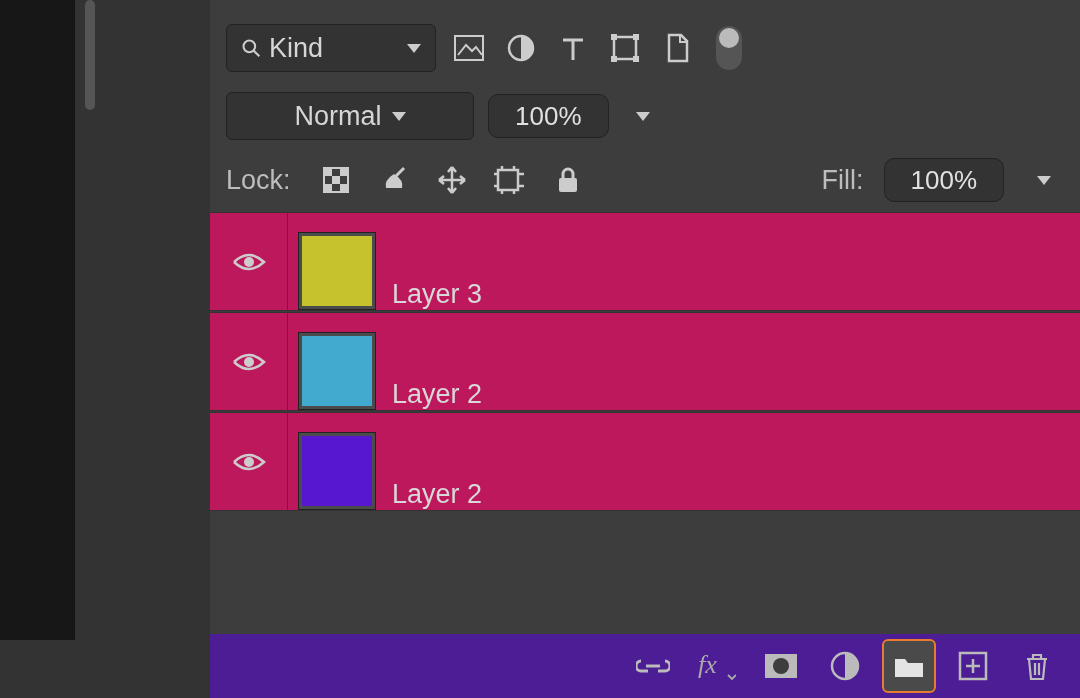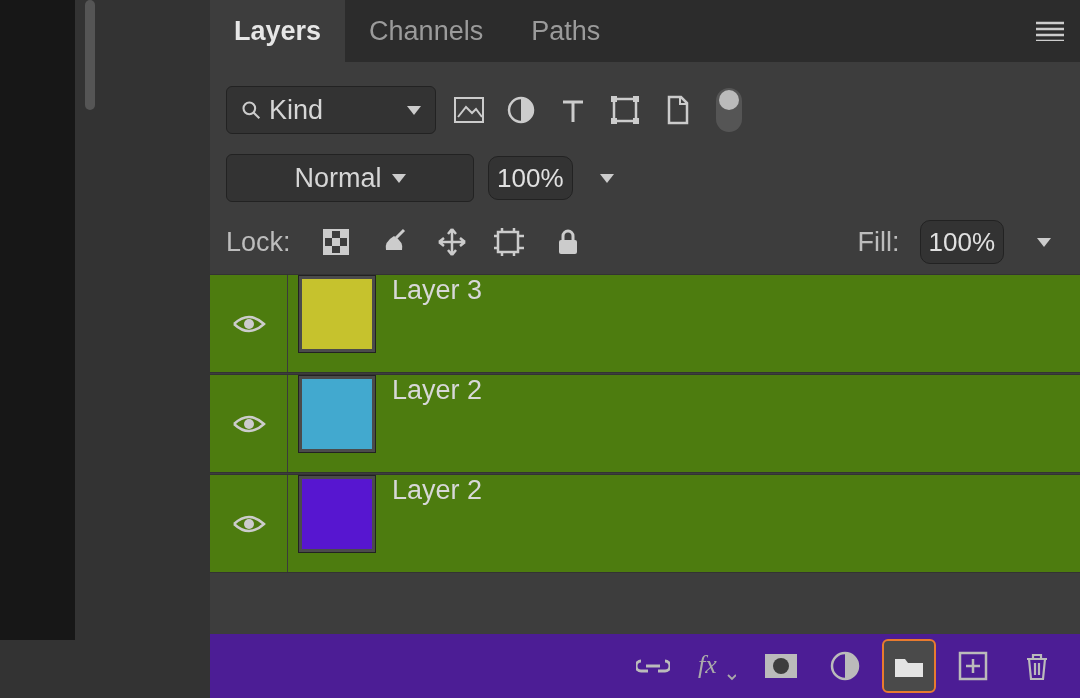--- a/index.html
+++ b/index.html
@@ -128,21 +128,21 @@
     gap: 14px;
   }
   .blend-dd { width: 248px; justify-content: center; }
   .label-txt { font-size: 27px; color: #bdbdbd; }
   .value-box {
     background: #333;
     border: 1px solid #222;
     height: 44px;
     display: flex;
     align-items: center;
-    padding: 0 8px;
+    padding: 0 26px;
     font-size: 26px;
     color: #e0e0e0;
     border-radius: 10px;
   }
   .mini-chev-btn {
     width: 40px;
     height: 44px;
     display: flex;
     align-items: center;
     justify-content: center;
@@ -152,22 +152,22 @@
     display: flex;
     align-items: center;
     padding: 10px 16px;
     gap: 20px;
   }
   .lock-icons { display: flex; align-items: center; gap: 20px; margin-left: 6px; }
   .spacer { flex: 1; }
   .layers-list { flex: 1; }
   .layer-row {
     display: flex;
-    align-items: flex-start;
-    background: #4d7c0f;
+    align-items: flex-end;
+    background: #be185d;
     height: 99px;
     margin-bottom: 1px;
     border-top: 1px solid #333;
     border-bottom: 1px solid #333;
   }
   .vis-cell {
     width: 78px;
     display: flex;
     justify-content: center;
     align-items: center;
@@ -213,30 +213,20 @@
   svg { display: block; }
 </style>
 </head>
 <body>
 
 <div class="canvas-area"></div>
 <div class="scroll-vert"></div>
 
 <div class="panel">
 
-  <div class="tabs">
-    <div class="tab active">Layers</div>
-    <div class="tab">Channels</div>
-    <div class="tab">Paths</div>
-    <div class="hamburger">
-      <svg width="28" height="20" viewBox="0 0 28 20">
-          <path d="M0 2h28M0 8h28M0 14h28M0 20h28" stroke="#ccc" stroke-width="2.4"></path>
-        </svg>
-    </div>
-  </div>
 
   <div class="row filter-row">
     <div class="dropdown kind-dd">
       <span style="display:flex;align-items:center;gap:8px;">
         <svg width="20" height="20" viewBox="0 0 24 24">
             <circle cx="10" cy="10" r="7" stroke="#ccc" stroke-width="2.5" fill="none"></circle>
             <line x1="15" y1="15" x2="22" y2="22" stroke="#ccc" stroke-width="2.5"></line>
           </svg>
         <span>Kind</span>
       </span>

